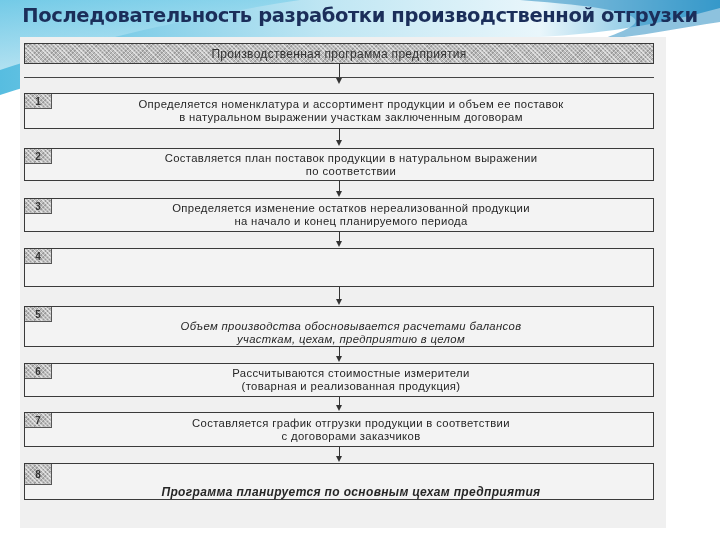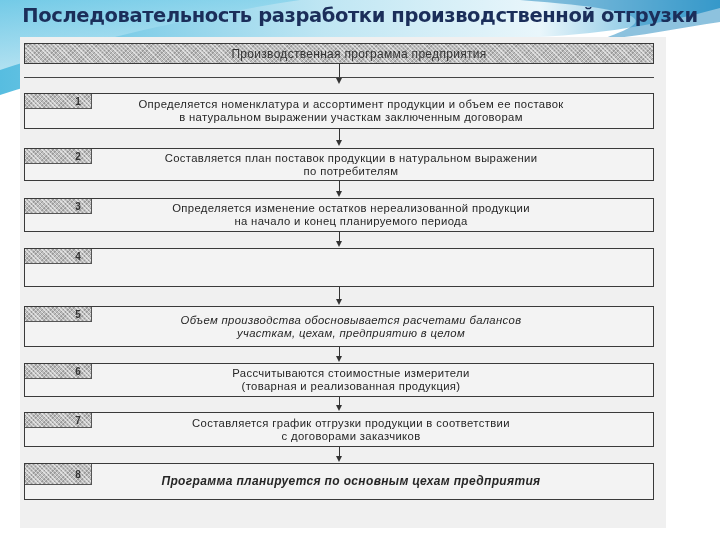--- a/index.html
+++ b/index.html
@@ -18,21 +18,20 @@
   }
   .panel {
     position:absolute; left:20px; top:37px; width:646px; height:491px;
     background:#f0f0f0;
   }
   .hatch {
     background-color:#bdbdbd;
     background-image:
       repeating-linear-gradient(45deg, rgba(255,255,255,0.55) 0 1px, transparent 1px 3px),
       repeating-linear-gradient(-45deg, rgba(90,90,90,0.35) 0 1px, transparent 1px 3px);
-    padding-left: 40px;
   }
   .head-box {
     position:absolute; left:24px; top:43px; width:630px; height:21px;
     border:1px solid #3a3a3a; box-sizing:border-box;
     display:flex; align-items:center; justify-content:center;
     font-size:12px; color:#333; letter-spacing:0.3px;
   }
   .sep-line {
     position:absolute; left:24px; width:630px; height:0; border-top:1px solid #444;
   }
@@ -44,21 +43,21 @@
     position:absolute; left:0; top:0; width:26px; height:14px;
     border-right:1px solid #555; border-bottom:1px solid #555;
     font-size:10px; font-weight:bold; color:#333;
     display:flex; align-items:center; justify-content:center;
   }
   .step .text {
     position:absolute; left:30px; right:6px; top:0; bottom:0;
     display:flex; flex-direction:column; align-items:center; justify-content:center;
     font-size:11.3px; color:#262626; letter-spacing:0.35px; line-height:13px; text-align:center;
   }
-  .step .text.italic { font-style:italic; }
+  .step .text.italic { font-style:italic;justify-content:flex-end; }
   .arrow {
     position:absolute; left:339px; width:0;
   }
   .arrow .shaft { position:absolute; left:0; top:0; width:1px; background:#333; }
   .arrow .head {
     position:absolute; left:-3px; width:0; height:0;
     border-left:3.5px solid transparent; border-right:3.5px solid transparent;
     border-top:6px solid #333;
   }
 </style>
@@ -106,21 +105,21 @@
 </div>
 <div class="arrow" style="top:129px;height:18px;">
   <div class="shaft" style="height:12px;"></div>
     <div class="head" style="top:11px;"></div>
 </div>
 
 <div class="step" style="top:148px;height:33px;">
   <div class="num hatch">2</div>
   <div class="text">
     <span>Составляется план поставок продукции в натуральном выражении</span>
-    <span>по потребителям</span>
+    <span>по соответствии</span>
   </div>
 </div>
 <div class="arrow" style="top:181px;height:17px;">
   <div class="shaft" style="height:11px;"></div>
     <div class="head" style="top:10px;"></div>
 </div>
 
 <div class="step" style="top:198px;height:34px;">
   <div class="num hatch">3</div>
   <div class="text">

